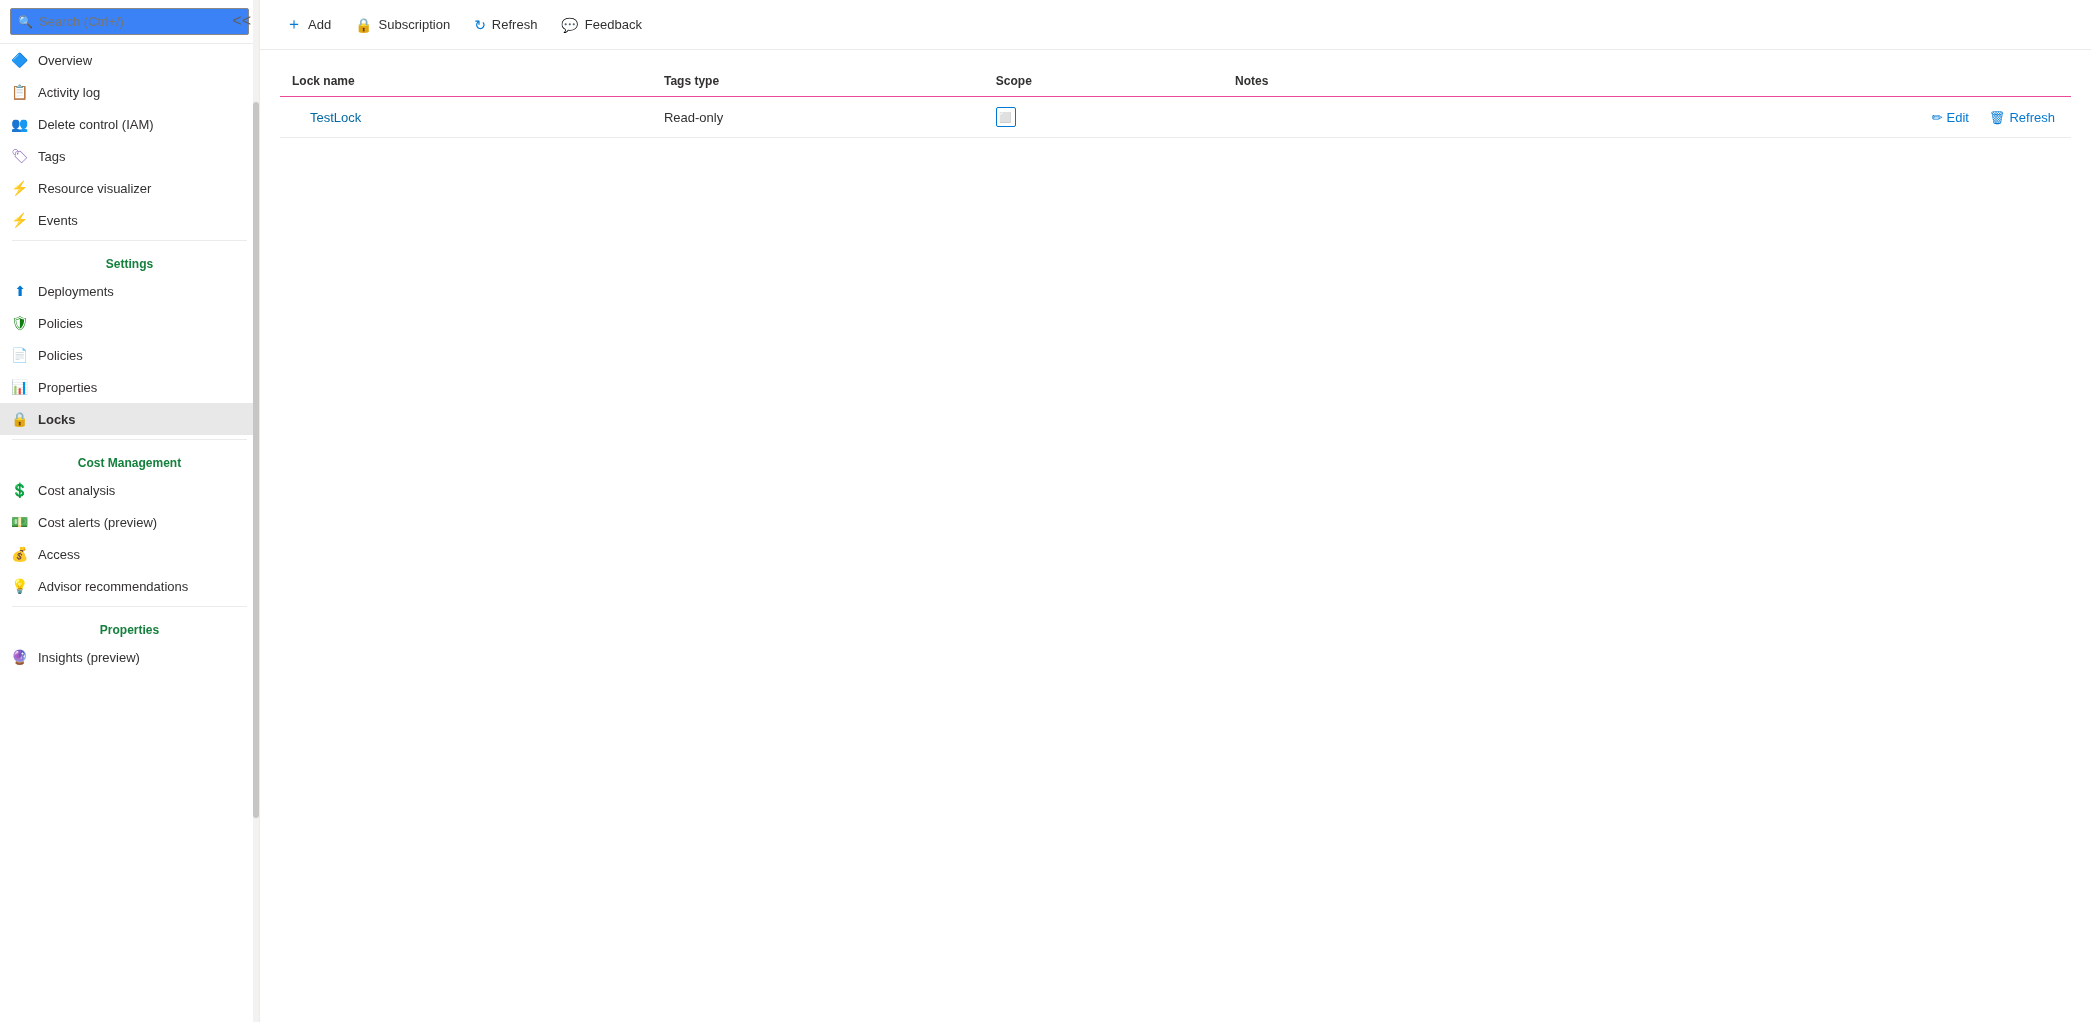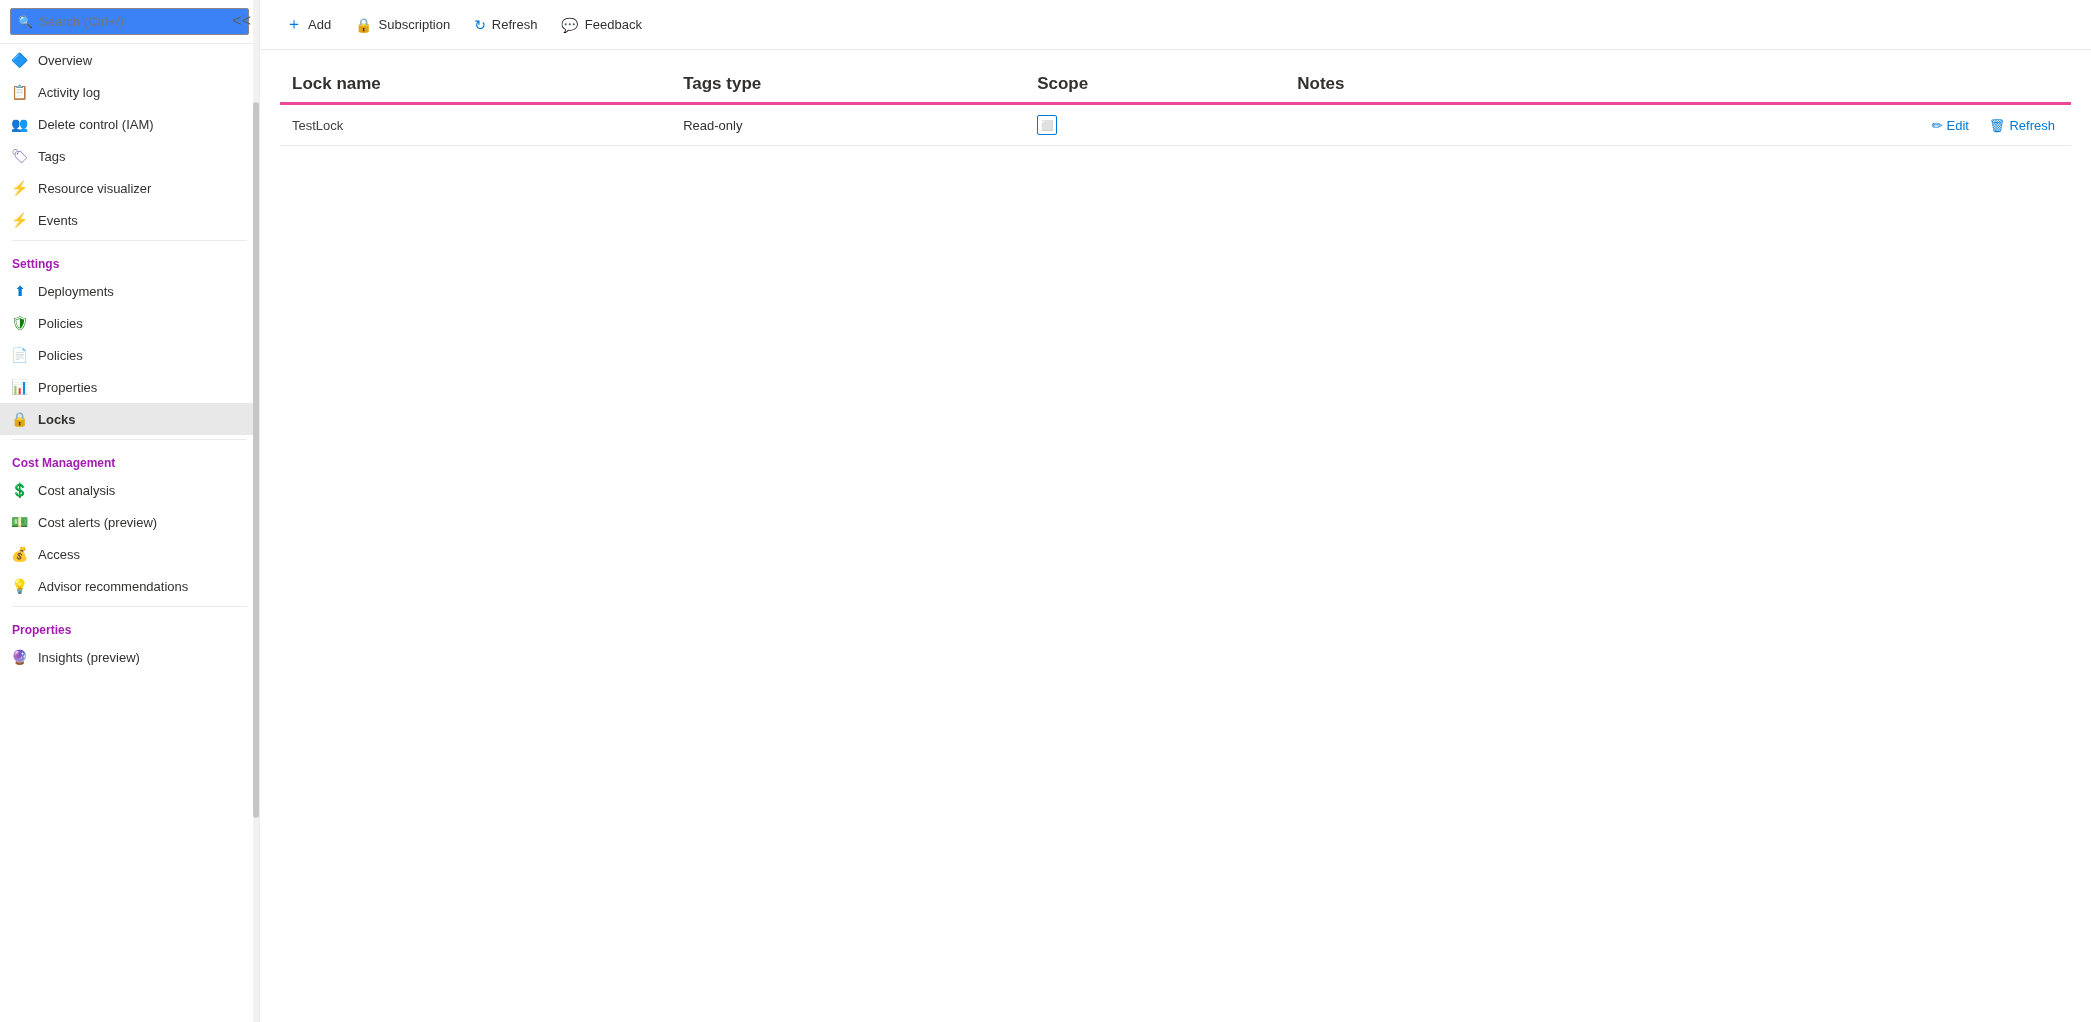--- a/index.html
+++ b/index.html
@@ -63,21 +63,22 @@
       flex-shrink: 0;
       display: flex;
       align-items: center;
       justify-content: center;
       font-size: 14px;
     }
     .sidebar-section-label {
       padding: 12px 12px 4px 12px;
       font-size: 12px;
       font-weight: 600;
-      color: #a21caf;
+      color: #15803d;
+      text-align: center;
     }
     .sidebar-divider {
       height: 1px;
       background: #edebe9;
       margin: 4px 12px;
     }
     .collapse-btn {
       position: absolute;
       right: 0;
       top: 8px;
@@ -145,34 +146,35 @@
       padding: 16px 20px;
     }
     .locks-table {
       width: 100%;
       border-collapse: collapse;
     }
     .locks-table th {
       text-align: left;
       padding: 8px 12px;
       font-weight: 600;
-      font-size: 17px;
-      color: #323130;
-      border-bottom: 3px solid #ec4899;
+      font-size: 12px;
+      color: #323130;
+      border-bottom: 1px solid #ec4899;
     }
     .locks-table td {
       padding: 10px 12px;
       font-size: 13px;
       color: #323130;
       border-bottom: 1px solid #edebe9;
     }
     .lock-name-link {
-      color: #404040;
+      color: #0369a1;
       cursor: pointer;
       text-decoration: none;
+      margin-left: 18px;
     }
     .row-actions {
       display: flex;
       align-items: center;
       gap: 12px;
       justify-content: flex-end;
     }
     .row-action-btn {
       display: flex;
       align-items: center;

